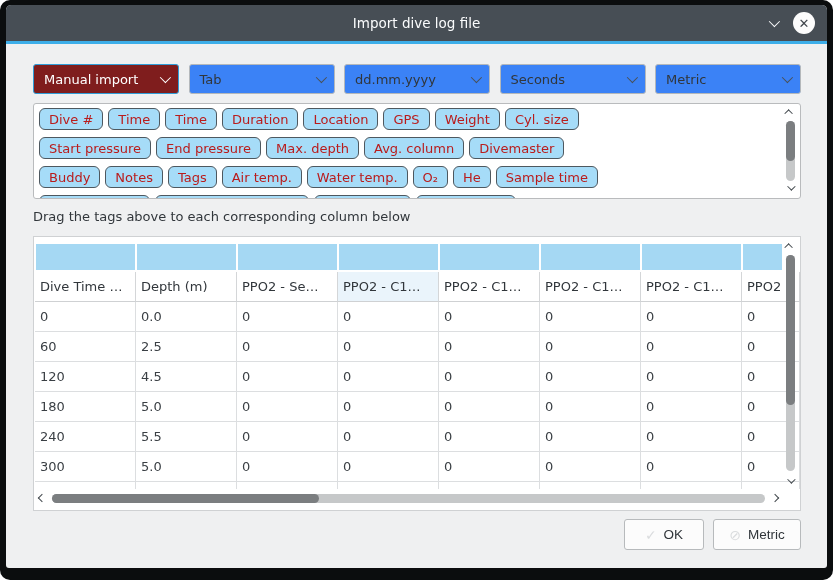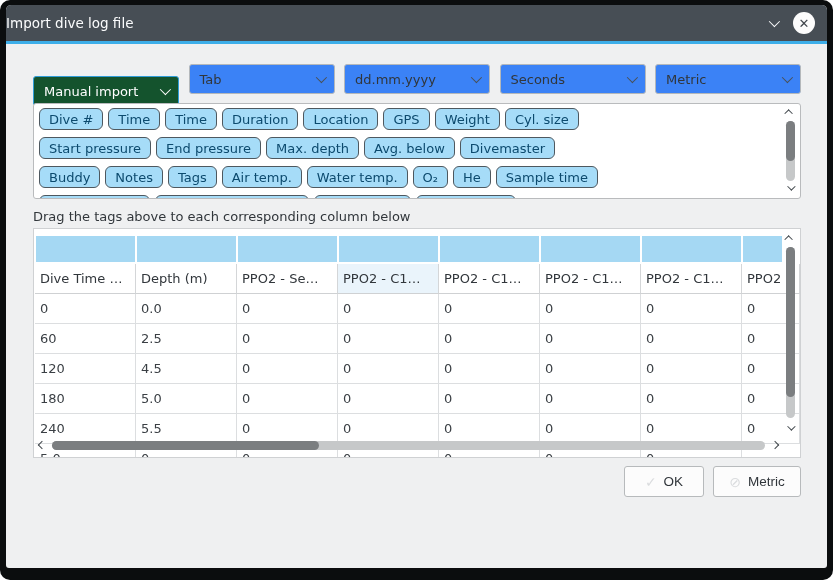--- a/index.html
+++ b/index.html
@@ -7,21 +7,21 @@
   body { font-family: "DejaVu Sans", "Liberation Sans", sans-serif; font-size: 13px; color: #31363b; }
 
   .frame { width: 833px; height: 580px; background: #0b0d0e; border-radius: 10px;
            padding: 5px 6px 12px 6px; }
   .win { height: 100%; display: flex; flex-direction: column; overflow: hidden;
          border-radius: 5px 5px 3px 3px; background: #eff0f1; }
 
   
   .titlebar { position: relative; height: 36px; background: #474e55; flex: 0 0 36px;
               display: flex; align-items: center; justify-content: flex-end; }
-  .title { position: absolute; left: 0; right: 0; color: #fbfcfd;
+  .title { position: absolute; left: 0; right: 0; text-align: center; color: #fbfcfd;
            font-size: 13.5px; pointer-events: none; }
   .tb-icons { display: flex; align-items: center; gap: 16px; padding-right: 12px; z-index: 1; }
   .chev { display: inline-block; width: 8px; height: 8px;
           border-right: 1.6px solid currentColor; border-bottom: 1.6px solid currentColor; }
   .chev.down  { transform: rotate(45deg)  translateY(-2px); }
   .chev.up    { transform: rotate(-135deg) translateY(-2px); }
   .chev.left  { transform: rotate(135deg); }
   .chev.right { transform: rotate(-45deg); }
   .chev.small { width: 6px; height: 6px; border-width: 1.4px; color: #41474c; }
   .tb-chev { color: #fbfcfd; }
@@ -32,44 +32,44 @@
 
   
   .content { flex: 1; padding: 20px 26px 0 27px; }
 
   
   .toolbar { display: flex; justify-content: space-between; height: 30px; }
   .combo { width: 146px; height: 30px; background: #3b82f6; border: 1px solid #b4b8bb;
            border-radius: 3px; display: flex; align-items: center; justify-content: space-between;
            padding: 0 10px; color: #31363b; }
   .combo .chev { color: #4a5055; }
-  .combo.primary { background: #14532d; border-color: #2f9dd8; color: #ffffff; margin-top: 12px; }
+  .combo.primary { background: #7f1d1d; border-color: #2f9dd8; color: #ffffff; }
   .combo.primary .chev { color: #ffffff; }
 
   
   .tagbox { position: relative; margin-top: 9px; height: 96px; background: #ffffff;
             border: 1px solid #b9bbbd; border-radius: 3px; padding: 4px 22px 0 5px; overflow: hidden; }
   .tag-row { height: 22px; margin-bottom: 7px; white-space: nowrap; }
   .tag { display: inline-flex; align-items: center; height: 22px; padding: 0 9px;
          margin-right: 5px; background: #a6dcf8; border: 1px solid #4e585f; border-radius: 6px;
-         color: #0c4a6e; font-size: 13px; }
+         color: #b91c1c; font-size: 13px; }
 
   
   .sb-v { position: absolute; width: 15px; }
   .sb-v .chev { position: absolute; left: 4px; }
   .sb-track-v { position: absolute; left: 3px; top: 15px; bottom: 15px; width: 9px;
                 border-radius: 4.5px; background: #c6c8c9; }
   .sb-thumb-v { position: absolute; left: 3px; width: 9px; border-radius: 4.5px; background: #7b7e80; }
   .tag-sb { top: 2px; bottom: 2px; right: 2px; }
   .tag-sb .sb-thumb-v { top: 15px; height: 40px; }
 
   .instruction { margin-top: 10px; height: 19px; color: #31363b; }
 
   
-  .tablewrap { position: relative; margin-top: 0; height: 230px; background: #ffffff;
+  .tablewrap { position: relative; margin-top: 8px; height: 275px; background: #ffffff;
                border: 1px solid #cfd1d3; padding: 7px 0 0 1px; overflow: hidden; }
   .tgrid { display: grid; grid-template-columns: 101px 101px 101px 101px 101px 101px 101px 1fr; }
   .drop-row { height: 26px; padding-right: 17px; }
   .drop-cell { margin: 0 1px; background: #a5d8f3; }
   .hdr-row { height: 30px; margin-top: 2px; }
   .hdr-cell { display: flex; align-items: center; padding-left: 5px; border-right: 1px solid #d4d6d8;
               border-bottom: 1px solid #cfd1d3; white-space: nowrap; overflow: hidden; }
   .hdr-cell.hl { background: #eaf4fb; }
   .data-row { height: 30px; }
   .data-cell { display: flex; align-items: center; padding-left: 5px; color: #3a3f44;
@@ -133,21 +133,21 @@
           </div>
           <div class="combo">
             <span>Metric</span>
             <span class="chev down"></span>
           </div>
         </div>
 
       <div class="tagbox">
         <div>
             <div class="tag-row"><span class="tag">Dive #</span><span class="tag">Time</span><span class="tag">Time</span><span class="tag">Duration</span><span class="tag">Location</span><span class="tag">GPS</span><span class="tag">Weight</span><span class="tag">Cyl. size</span></div>
-            <div class="tag-row"><span class="tag">Start pressure</span><span class="tag">End pressure</span><span class="tag">Max. depth</span><span class="tag">Avg. below</span><span class="tag">Divemaster</span></div>
+            <div class="tag-row"><span class="tag">Start pressure</span><span class="tag">End pressure</span><span class="tag">Max. depth</span><span class="tag">Avg. column</span><span class="tag">Divemaster</span></div>
             <div class="tag-row"><span class="tag">Buddy</span><span class="tag">Notes</span><span class="tag">Tags</span><span class="tag">Air temp.</span><span class="tag">Water temp.</span><span class="tag">O₂</span><span class="tag">He</span><span class="tag">Sample time</span></div>
             <div class="tag-row"><span class="tag">Sample depth</span><span class="tag">Sample temperature</span><span class="tag">Sample pO₂</span><span class="tag">Sample CNS</span></div>
           </div>
         <div class="sb-v tag-sb">
           <span class="chev up small" style="top:3px"></span>
           <div class="sb-track-v"></div>
           <div class="sb-thumb-v"></div>
           <span class="chev down small" style="bottom:5px; position:absolute; left:4px"></span>
         </div>
       </div>
@@ -220,20 +220,21 @@
               <div class="data-cell">240</div>
               <div class="data-cell">5.5</div>
               <div class="data-cell">0</div>
               <div class="data-cell">0</div>
               <div class="data-cell">0</div>
               <div class="data-cell">0</div>
               <div class="data-cell">0</div>
               <div class="data-cell">0</div>
             </div>
             <div class="tgrid data-row">
+              <div class="data-cell">300</div>
               <div class="data-cell">5.0</div>
               <div class="data-cell">0</div>
               <div class="data-cell">0</div>
               <div class="data-cell">0</div>
               <div class="data-cell">0</div>
               <div class="data-cell">0</div>
               <div class="data-cell">0</div>
             </div>
           </div>
         <div class="tgrid sliver">

